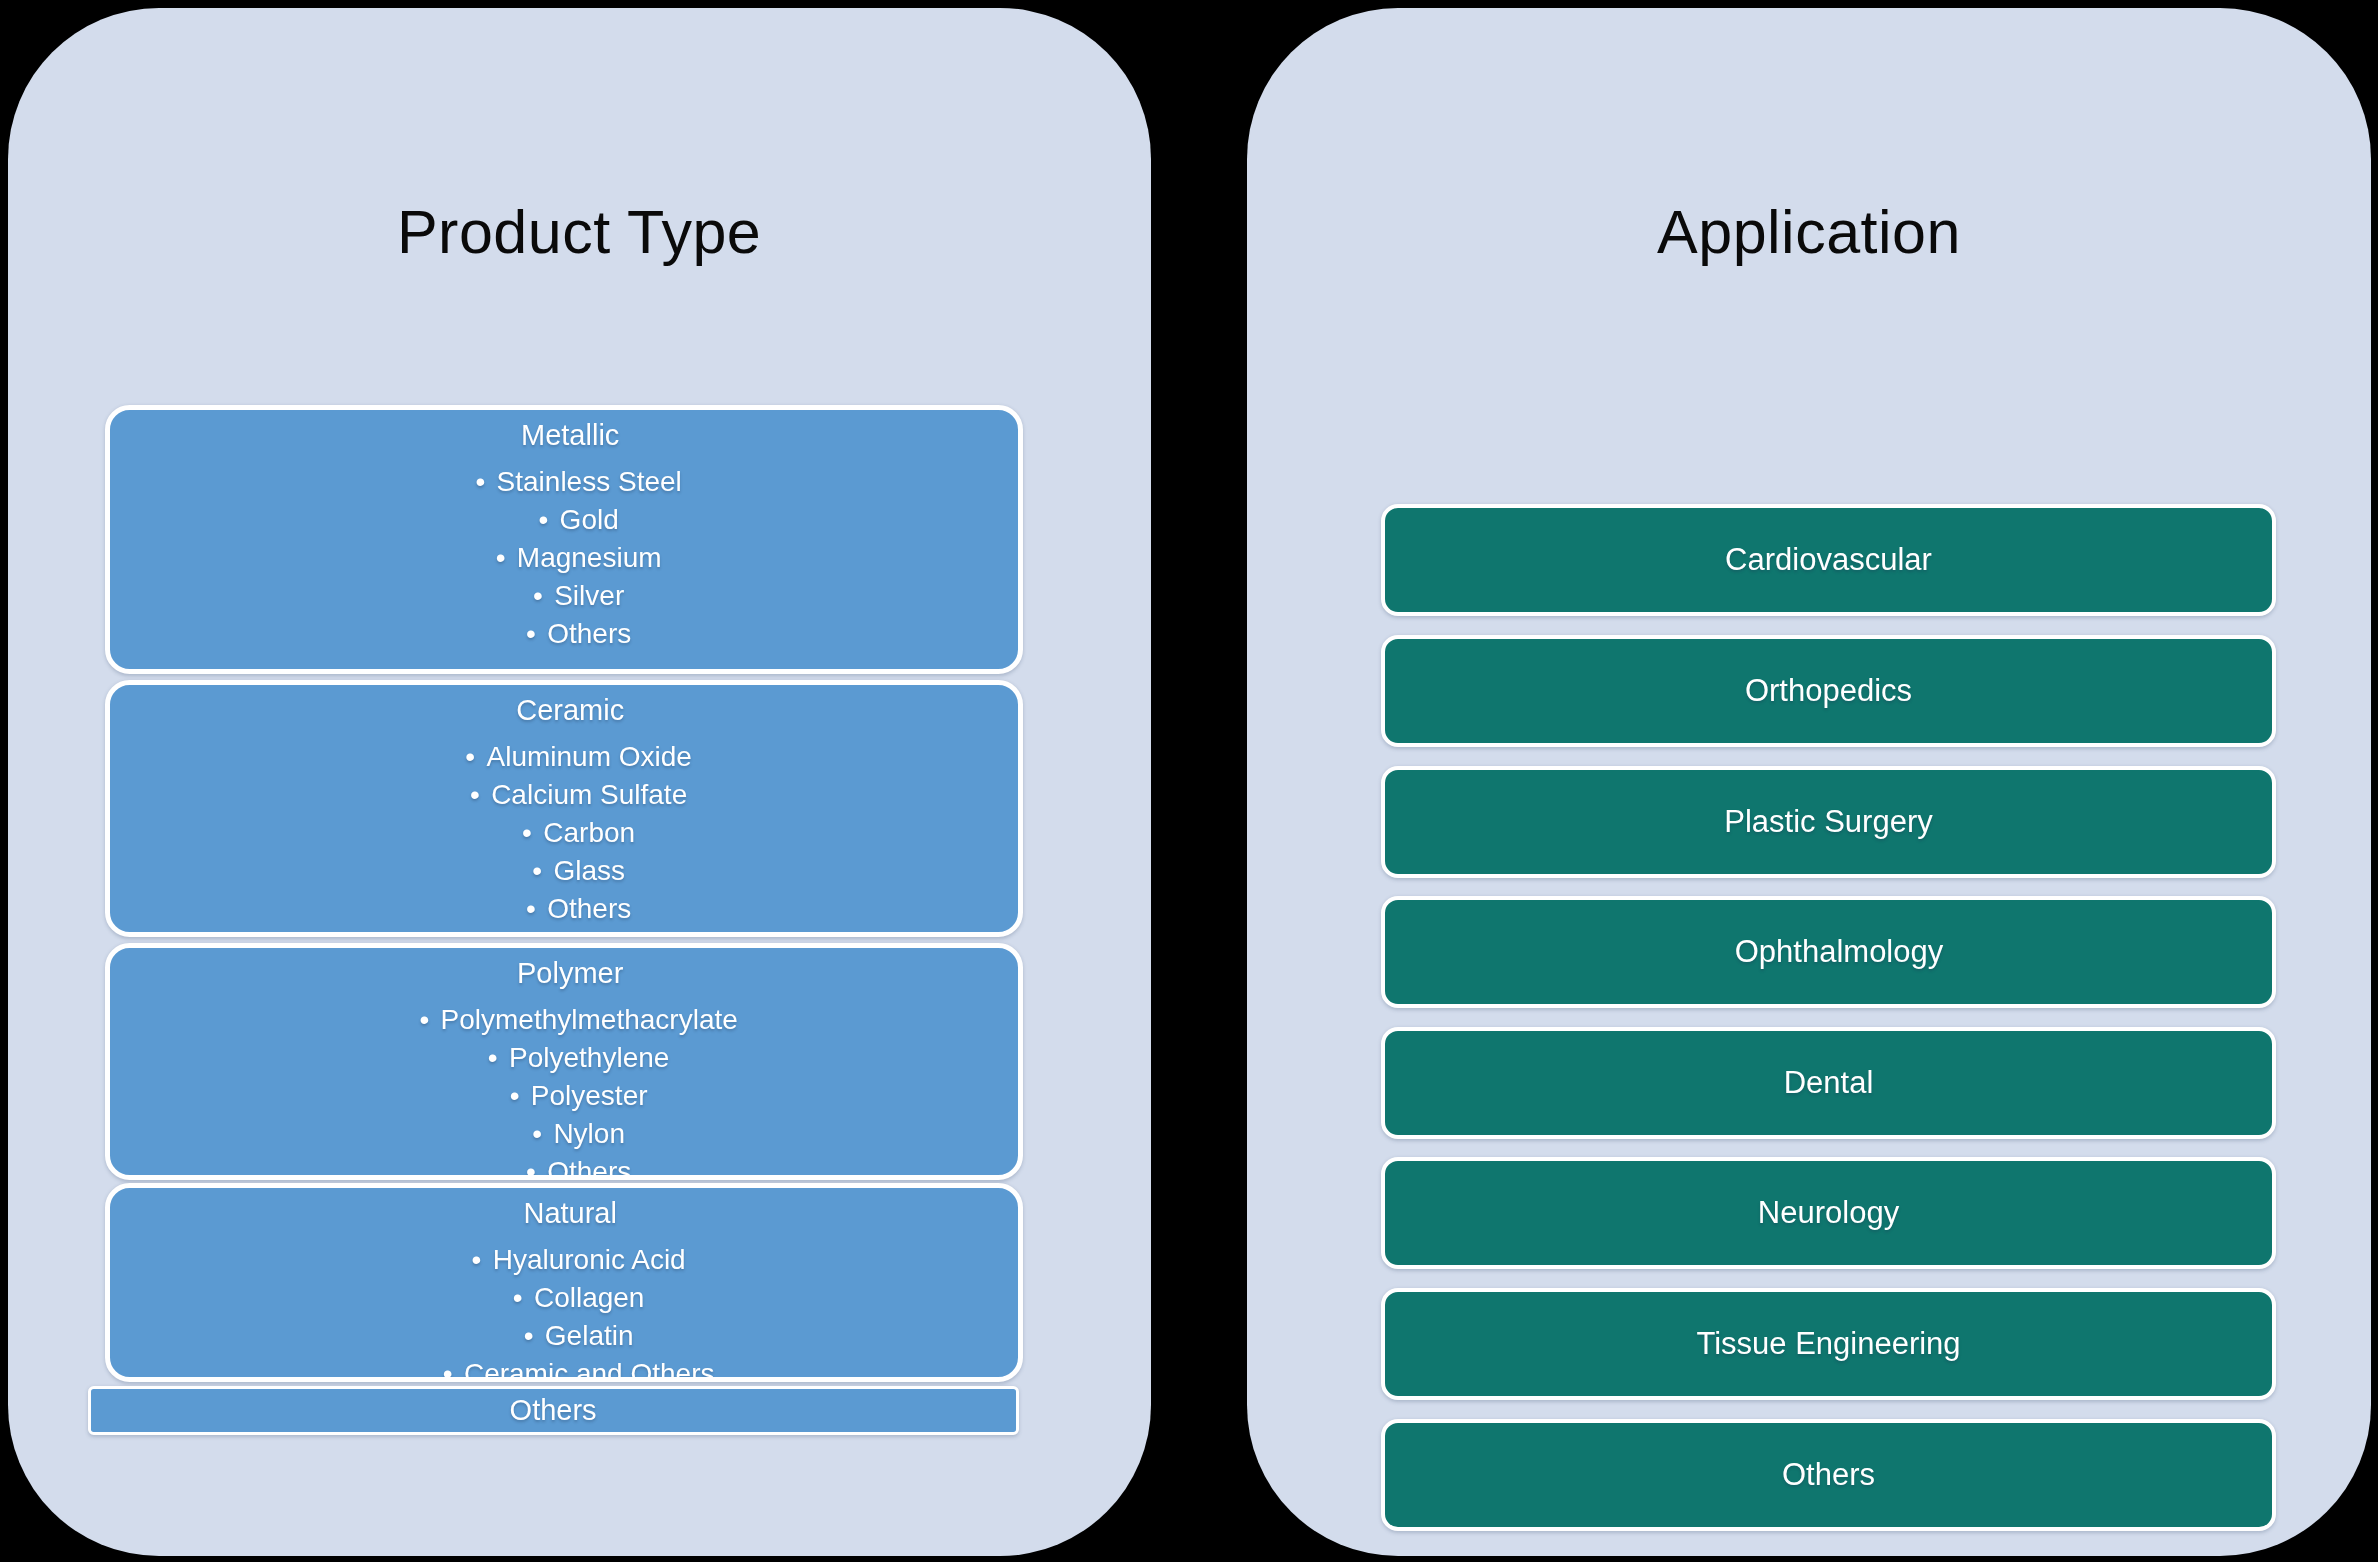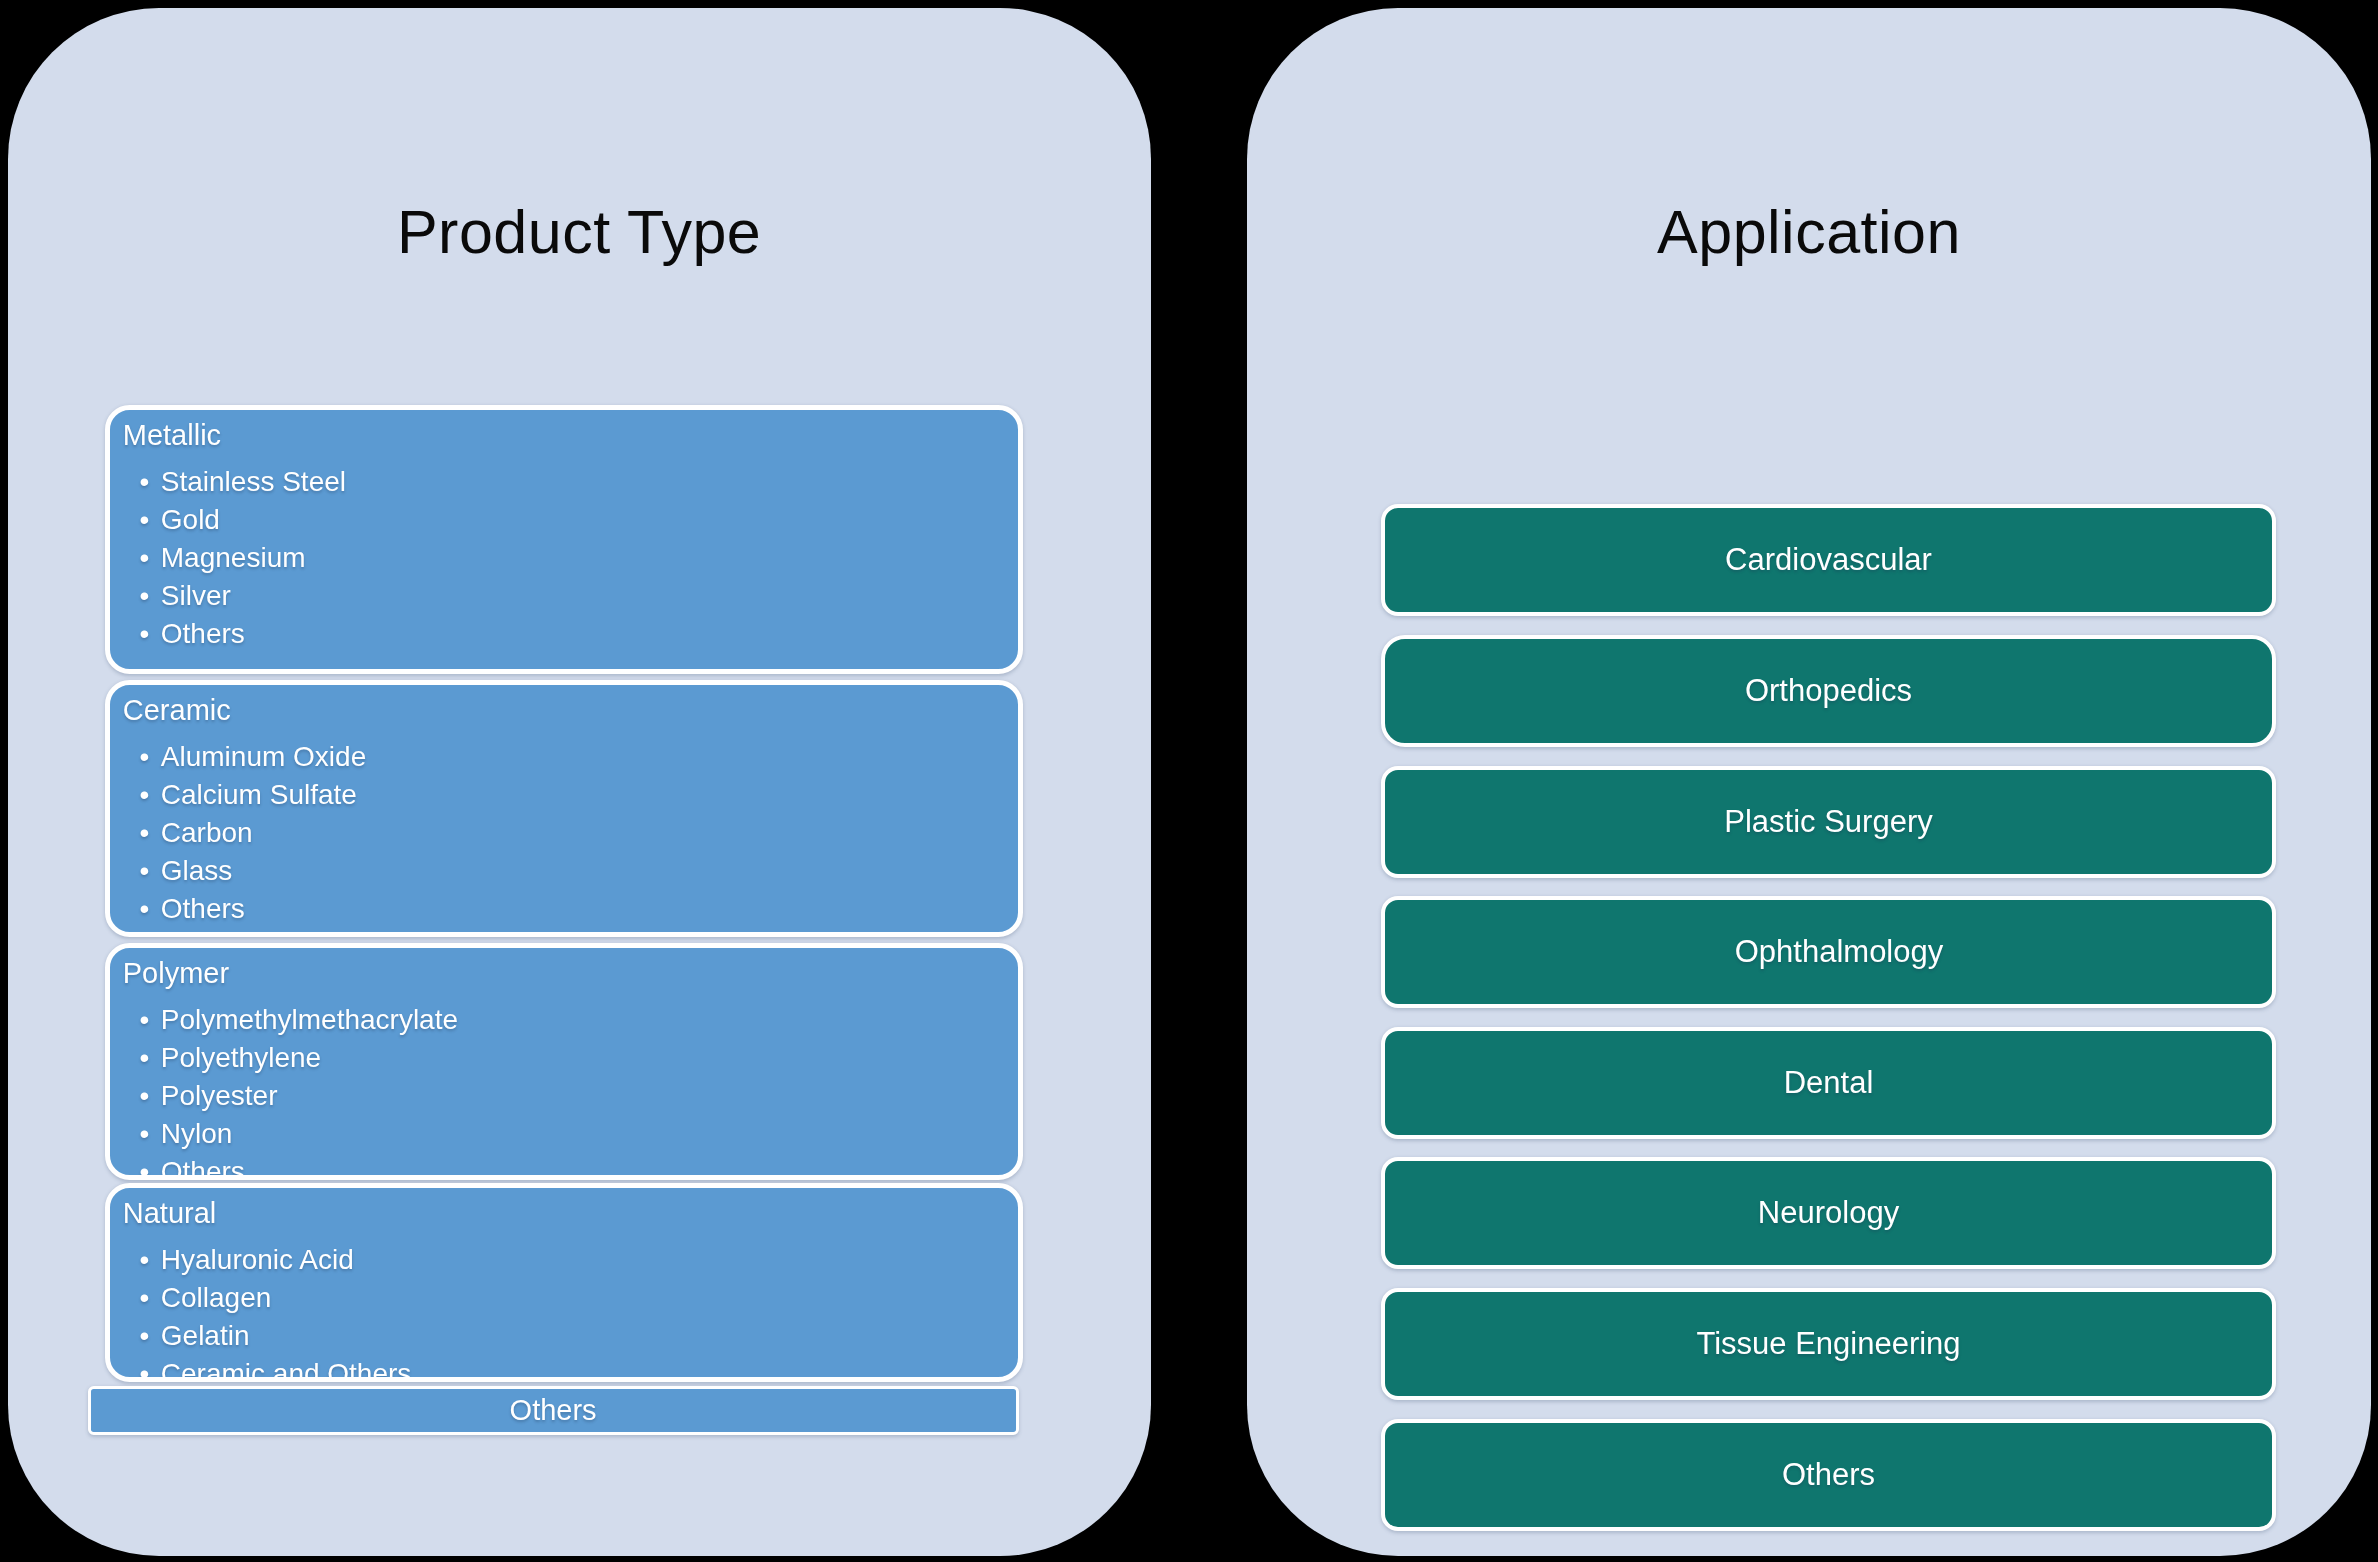--- a/index.html
+++ b/index.html
@@ -45,20 +45,21 @@
     position: absolute;
     left: 97px;
     width: 918px;
     box-sizing: border-box;
     background: #5B9AD2;
     border: 5.7px solid #ffffff;
     border-radius: 24.6px;
     overflow: hidden;
     box-shadow: 0 1.9px 3.8px rgba(60, 80, 110, 0.25);
     color: #ffffff;
+    text-align: center;
   }
   .box-metallic { top: 397px;  height: 269px; }
   .box-ceramic  { top: 672px;  height: 257px; }
   .box-polymer  { top: 935px;  height: 237px; }
   .box-natural  { top: 1175px; height: 199px; }
 
   .cat-header {
     margin: 0;
     padding: 3.8px 0 0 13.2px;
     font-size: 29px;
@@ -114,21 +115,21 @@
     box-shadow: 0 1.9px 3.8px rgba(60, 80, 110, 0.25);
     display: flex;
     align-items: center;
     justify-content: center;
     font-size: 31px;
     color: #ffffff;
     text-shadow: 0 1.9px 2.8px rgba(30, 50, 80, 0.3);
     margin-top: 44px;
   }
   .app-0 { top: 452px; }
-  .app-1 { top: 583px; border-radius: 24px; }
+  .app-1 { top: 583px; }
   .app-2 { top: 714px; justify-content: center; }
   .app-3 { top: 844px; padding-left: 21px; }
   .app-4 { top: 975px; }
   .app-5 { top: 1105px; }
   .app-6 { top: 1236px; }
   .app-7 { top: 1367px; }
 </style>
 </head>
 <body>
 

